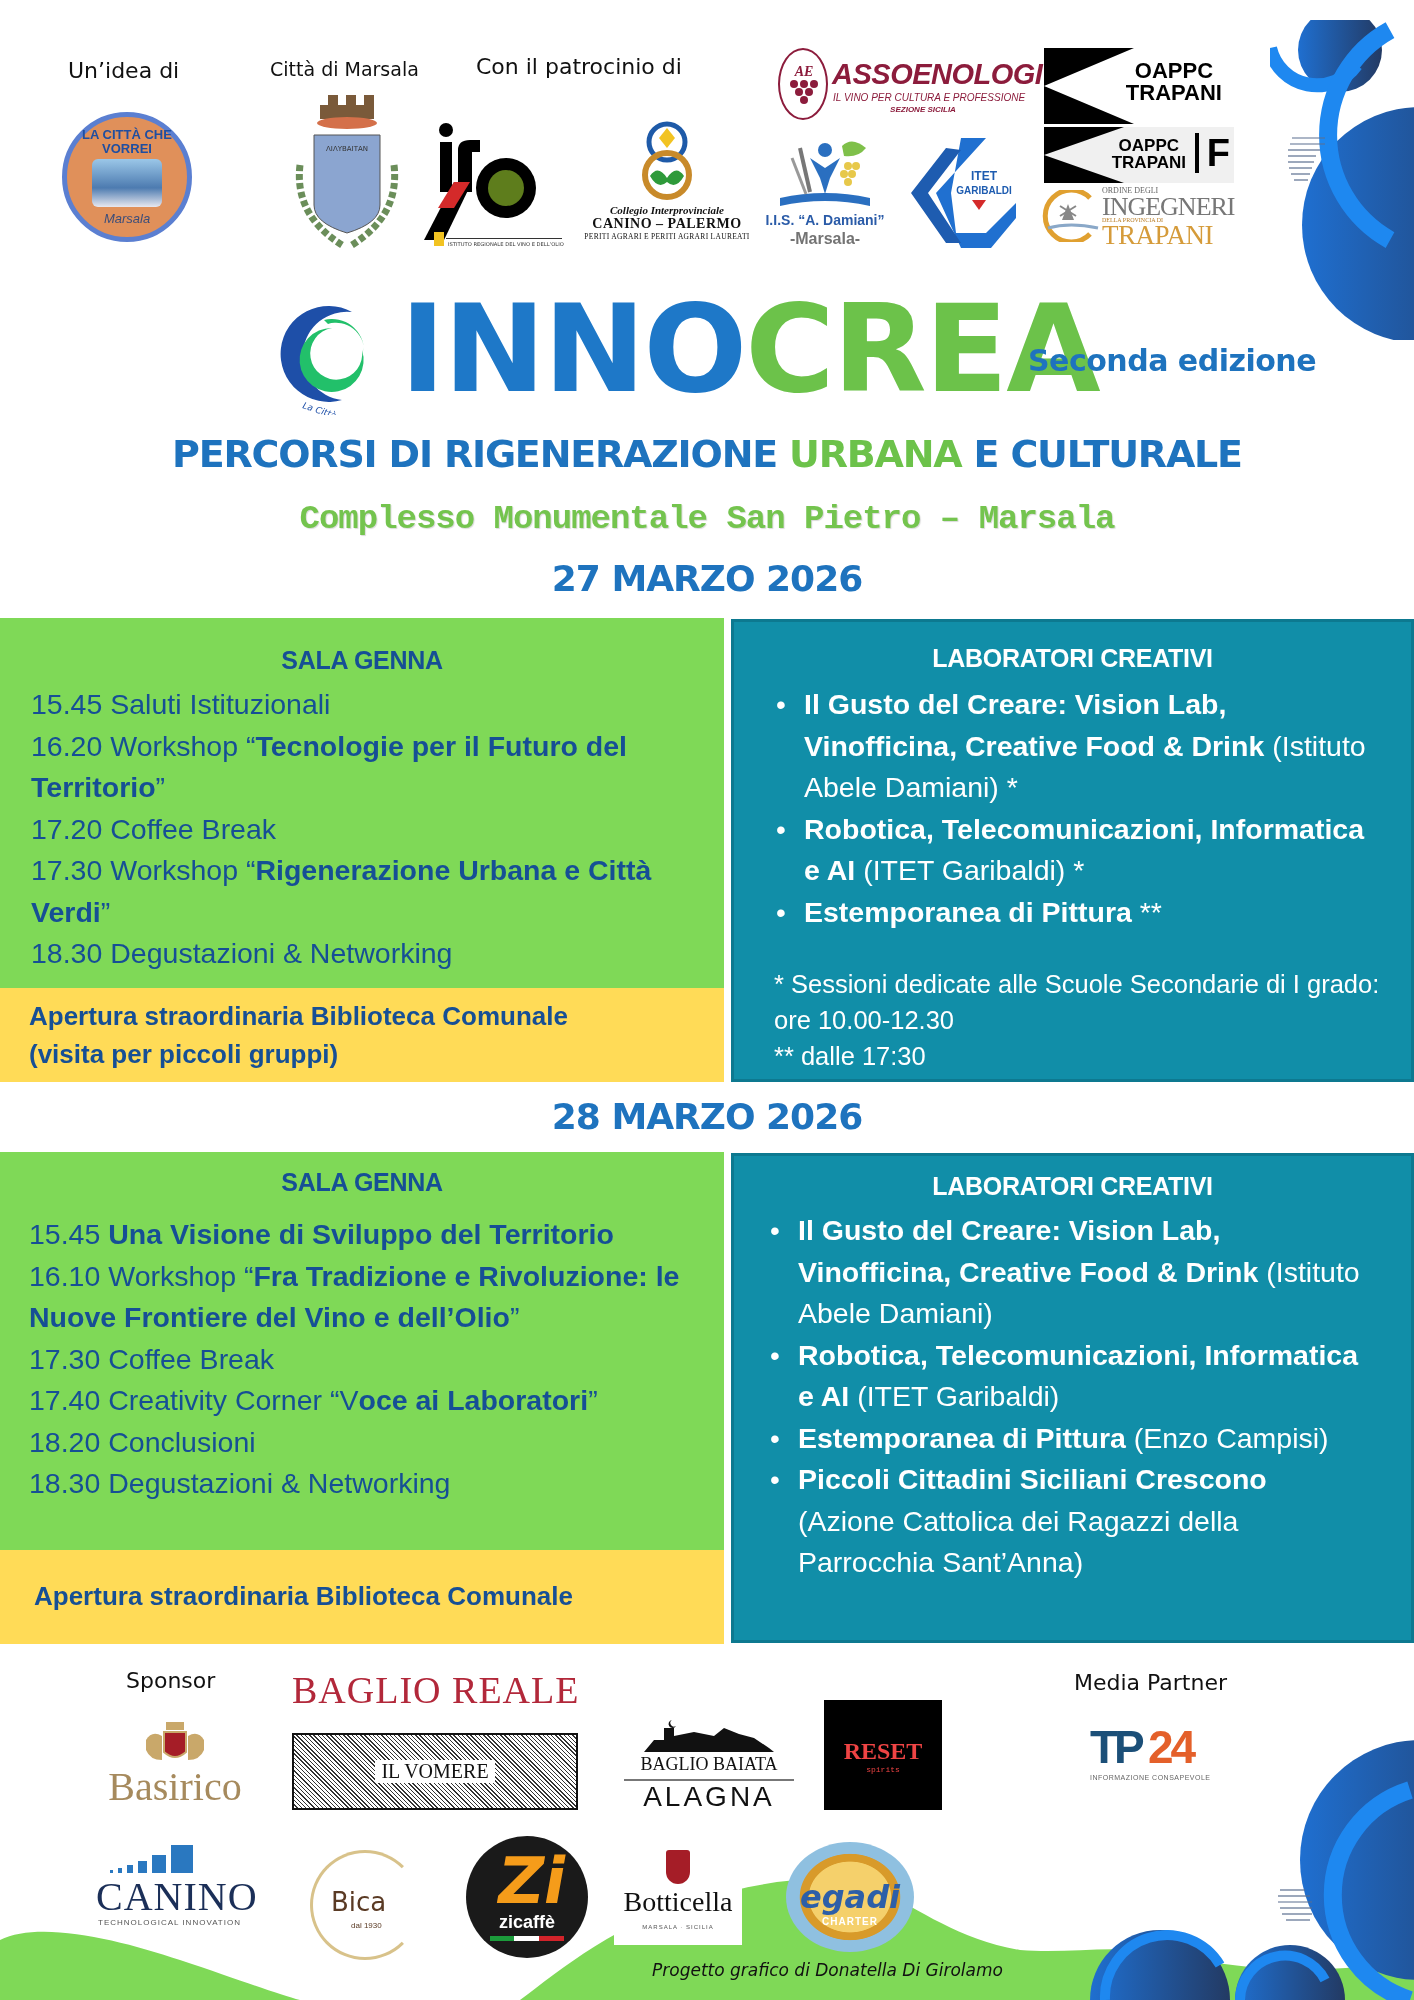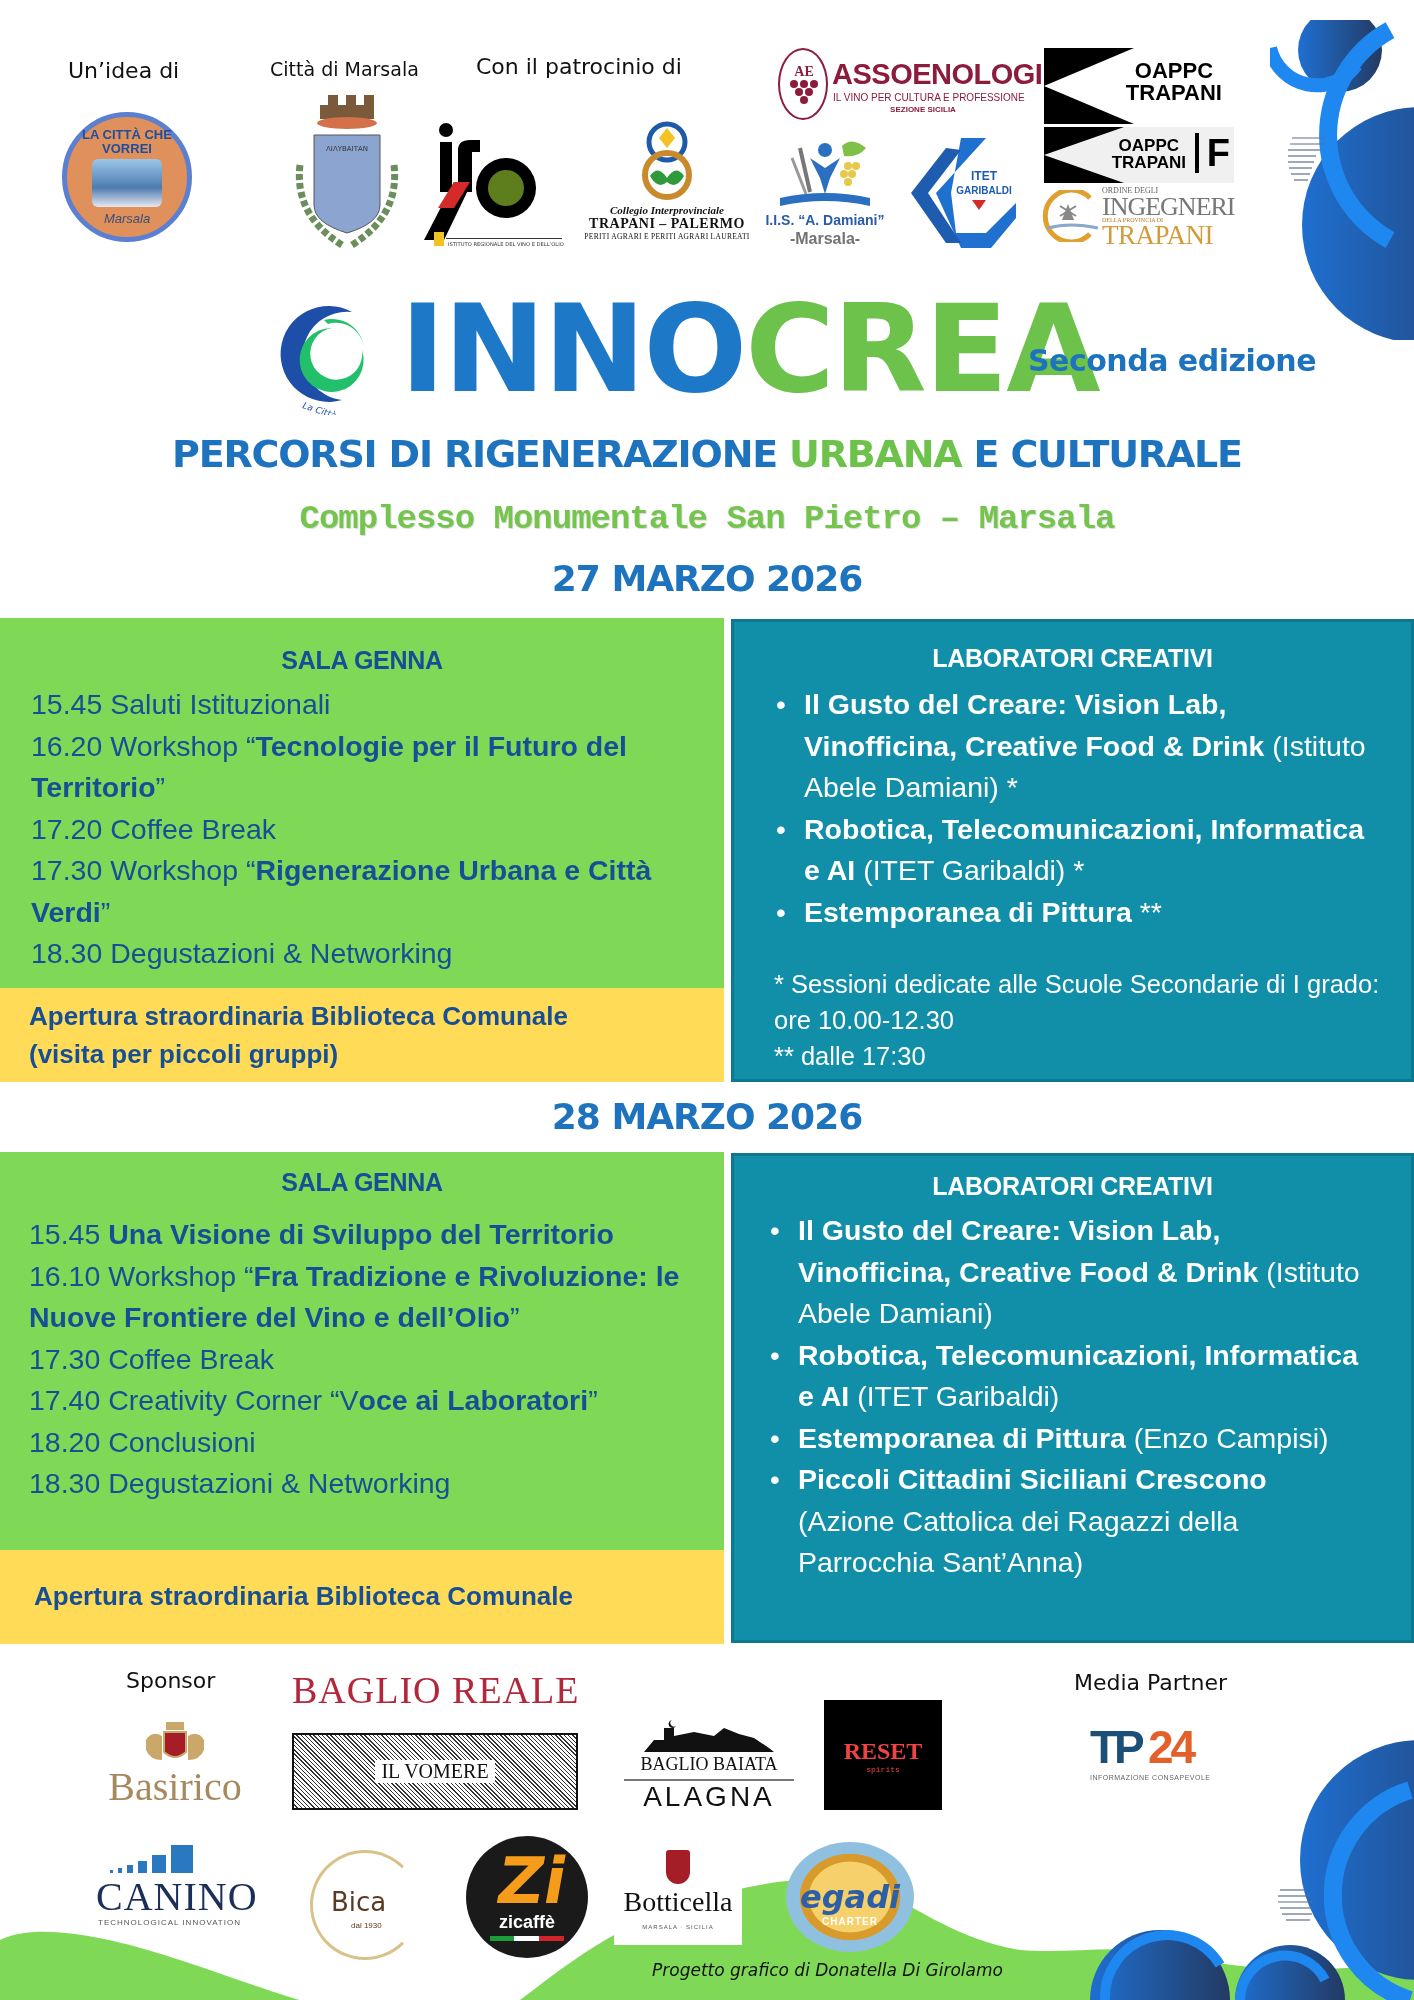--- a/index.html
+++ b/index.html
@@ -19,21 +19,21 @@
   .logo-circle-citta .t2 { font-size: 13px; font-style: italic; color: #3b4d7a; }
 
   .logo-marsala { left: 292px; top: 95px; width: 110px; height: 160px; }
 
   .logo-irvo { left: 424px; top: 120px; width: 140px; height: 130px; }
   .logo-collegio { left: 582px; top: 120px; width: 170px; height: 130px; text-align: center; }
   .logo-collegio .l1 { font-family: "Liberation Serif", serif; font-style: italic; font-weight: 700; font-size: 11px; color:#111; }
   .logo-collegio .l2 { font-family: "Liberation Serif", serif; font-weight: 700; font-size: 14px; color:#111; letter-spacing: .5px; }
   .logo-collegio .l3 { font-family: "Liberation Serif", serif; font-size: 7.5px; color:#111; letter-spacing: .3px; }
 
-  .logo-assoenologi { left: 776px; top: 48px; width: 240px; height: 72px; }
+  .logo-assoenologi { left: 776px; top: 48px; width: 240px; height: 72px; font-style: italic; }
   .logo-assoenologi .name { position:absolute; left: 56px; top: 10px; font-family: "Liberation Sans", sans-serif; font-weight:700; font-size: 29px; color:#8c1c3c; letter-spacing: -.5px; }
   .logo-assoenologi .sub { position:absolute; left: 57px; top: 44px; font-size: 10px; color:#8c1c3c; white-space:nowrap; }
   .logo-assoenologi .sez { position:absolute; left: 57px; top: 57px; width: 180px; font-size: 8px; font-weight:700; color:#8c1c3c; text-align:center; }
   .logo-assoenologi .oval { position:absolute; left: 2px; top: 0; width: 50px; height: 72px; border: 2px solid #8c1c3c; border-radius: 50%; }
 
   .logo-damiani { left: 760px; top: 128px; width: 130px; height: 110px; text-align:center; }
   .logo-damiani .n1 { position:absolute; top: 84px; left: 0; width: 130px; font-size: 14px; font-weight: 700; color: #2a5ba8; }
   .logo-damiani .n2 { position:absolute; top: 102px; left: 0; width: 130px; font-size: 16px; font-weight: 700; color: #737373; }
 
   .logo-itet { left: 906px; top: 138px; width: 110px; height: 110px; }
@@ -213,21 +213,21 @@
 </svg>
 
 <div class="abs logo-collegio">
   <svg width="70" height="80" viewBox="0 0 70 80">
     <circle cx="35" cy="22" r="18" fill="none" stroke="#1e5aa8" stroke-width="5"></circle>
     <circle cx="35" cy="55" r="22" fill="none" stroke="#c88a2a" stroke-width="6"></circle>
     <path d="M27 18 L35 8 L43 18 L35 28 Z" fill="#f2c322"></path>
     <path d="M18 56 Q26 44 35 58 Q44 44 52 56 Q44 70 35 62 Q26 70 18 56 Z" fill="#2e9a3a"></path>
   </svg>
   <div class="l1">Collegio Interprovinciale</div>
-  <div class="l2">TRAPANI – PALERMO</div>
+  <div class="l2">CANINO – PALERMO</div>
   <div class="l3">PERITI AGRARI E PERITI AGRARI LAUREATI</div>
 </div>
 
 <div class="abs logo-assoenologi">
   <div class="oval"></div>
   <svg style="position:absolute;left:10px;top:12px" width="36" height="50" viewBox="0 0 36 50">
     <text x="18" y="16" text-anchor="middle" font-size="14" font-weight="700" fill="#8c1c3c" font-family="Liberation Serif, serif">AE</text>
     <g fill="#8c1c3c">
         <circle cx="8" cy="24" r="4"></circle>
         <circle cx="18" cy="24" r="4"></circle>

